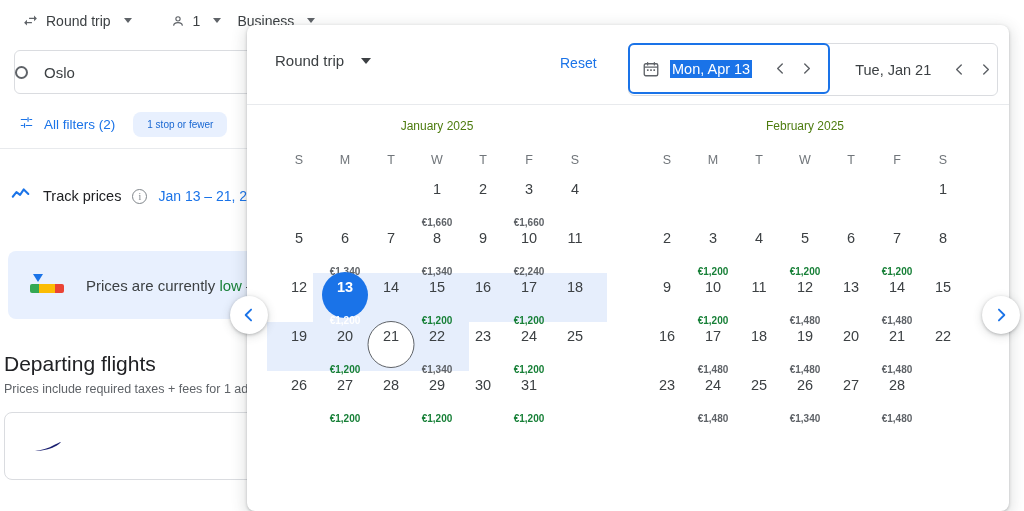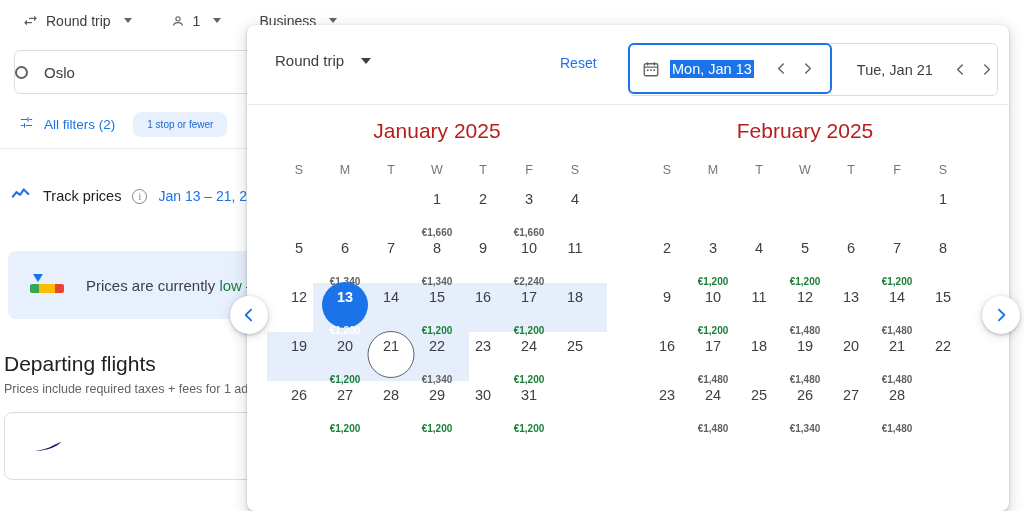--- a/index.html
+++ b/index.html
@@ -91,21 +91,21 @@
   .cal-glyph { width:18px; height:18px; flex:0 0 18px; }
   .dfv { font-size:14.5px; color:#3c4043; white-space:nowrap; }
   .dfv.sel { background:#1a73e8; color:#fff; padding:1px 2px; }
   .dfarrows { display:flex; align-items:center; gap:6px; margin-left:8px; }
   .chevbtn { width:20px; height:20px; display:flex; align-items:center; justify-content:center; }
 
   .cal-body { position:relative; height:405px; }
   .month { position:absolute; top:0; width:340px; }
   .month.jan { left:20px; }
   .month.feb { left:388px; }
-  .month-title { text-align:center; font-size:21px; color:#b91c1c; margin-top:14px; }
+  .month-title { text-align:center; font-size:12px; color:#4d7c0f; margin-top:14px; }
   .dow-row { display:grid; grid-template-columns:repeat(7,46px); justify-content:center; margin-top:20px; }
   .dow { text-align:center; font-size:12.5px; color:#70757a; }
   .weeks { margin-top:8px; position:relative; }
   .week { display:grid; grid-template-columns:repeat(7,46px); justify-content:center;
           position:relative; height:49px; }
   .band { position:absolute; top:0; height:49px; background:#e6eefc; z-index:0; }
   .cell { position:relative; z-index:1; display:flex; flex-direction:column;
           align-items:center; justify-content:flex-start; padding-top:5px; }
   .dnum { font-size:14.5px; color:#3c4043; line-height:19px; }
   .dprice { font-size:10px; line-height:13px; color:#5f6368; margin-top:17px; white-space:nowrap; }
@@ -145,21 +145,21 @@
       </div>
       <div class="tb-item" style="margin-left:22px;">
         <span class="icon-person">
           <svg viewBox="0 0 24 24" width="16" height="16">
               <path fill="none" stroke="#5f6368" stroke-width="1.7" d="M12 12a3.2 3.2 0 100-6.4 3.2 3.2 0 000 6.4zM5.5 19c0-3 2.9-4.6 6.5-4.6s6.5 1.6 6.5 4.6"></path>
             </svg>
         </span>
         <span>1</span>
         <span class="caret"></span>
       </div>
-      <div class="tb-item" style="margin-left:22px;justify-content:center;">
+      <div class="tb-item" style="justify-content:center;">
         <span>Business</span>
         <span class="caret"></span>
       </div>
     </div>
 
     <div class="origin-box">
       <span class="origin-dot"></span>
       <span class="origin-text">Oslo</span>
     </div>
 
@@ -227,21 +227,21 @@
           <span class="cal-glyph">
             <svg viewBox="0 0 24 24" width="18" height="18">
               <rect x="3" y="5" width="18" height="16" rx="2" fill="none" stroke="#5f6368" stroke-width="1.8"></rect>
               <path d="M3 9.5h18" stroke="#5f6368" stroke-width="1.8"></path>
               <path d="M7.5 3.5v3M16.5 3.5v3" stroke="#5f6368" stroke-width="1.8" stroke-linecap="round"></path>
               <rect x="6.6" y="12.4" width="2.2" height="2.2" fill="#5f6368"></rect>
               <rect x="10.9" y="12.4" width="2.2" height="2.2" fill="#5f6368"></rect>
               <rect x="15.2" y="12.4" width="2.2" height="2.2" fill="#5f6368"></rect>
             </svg>
           </span>
-          <span class="dfv sel">Mon, Jan 13</span>
+          <span class="dfv sel">Mon, Apr 13</span>
           <span class="dfarrows">
             <span class="chevbtn">
               <svg viewBox="0 0 24 24" width="17" height="17">
                   <path fill="none" stroke="#5f6368" stroke-width="2" stroke-linecap="round" stroke-linejoin="round" d="M14.5 5.5L8 12l6.5 6.5"></path>
                 </svg>
             </span>
             <span class="chevbtn">
               <svg viewBox="0 0 24 24" width="17" height="17">
                   <path fill="none" stroke="#5f6368" stroke-width="2" stroke-linecap="round" stroke-linejoin="round" d="M9.5 5.5L16 12l-6.5 6.5"></path>
                 </svg>

